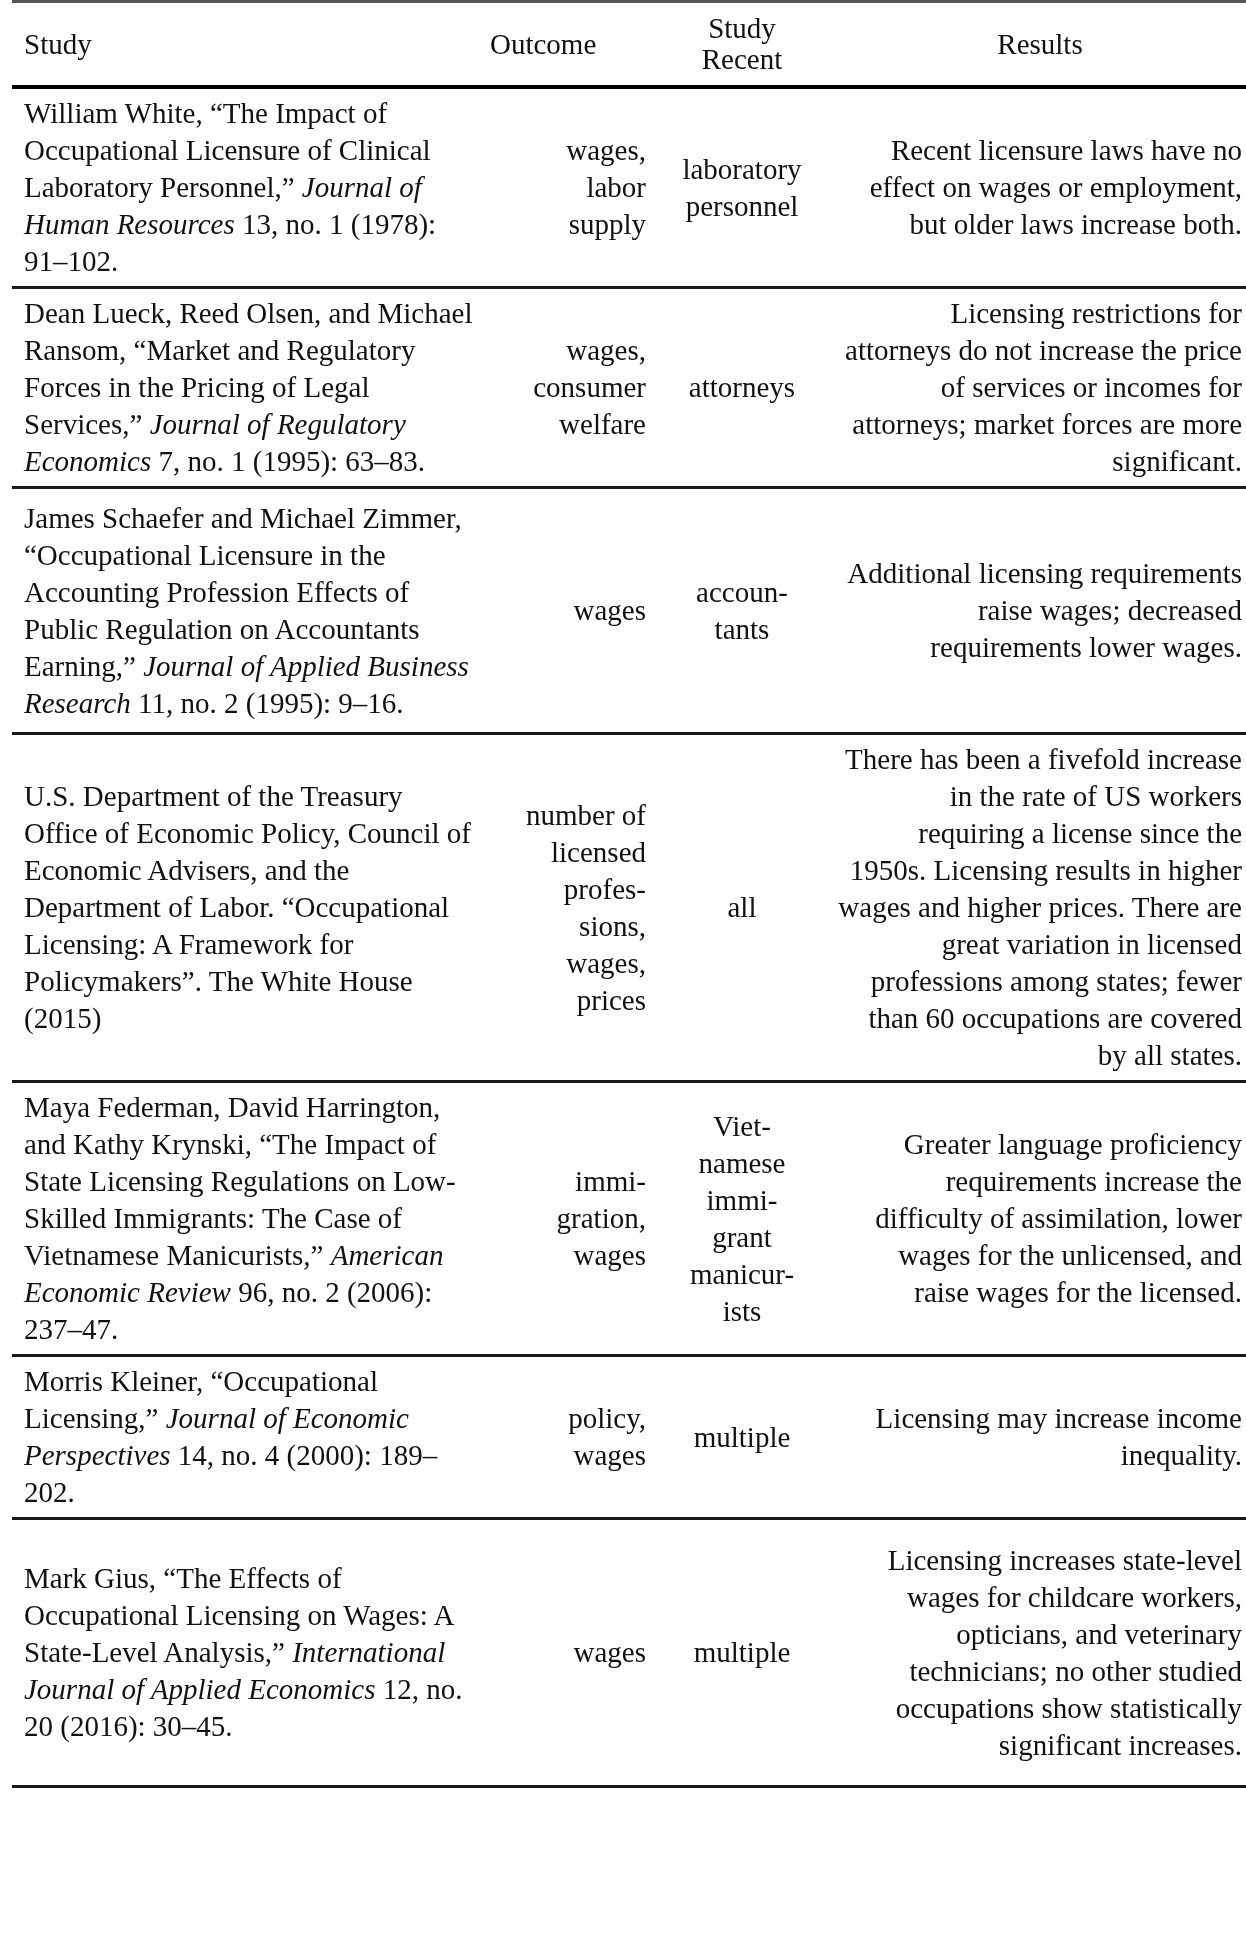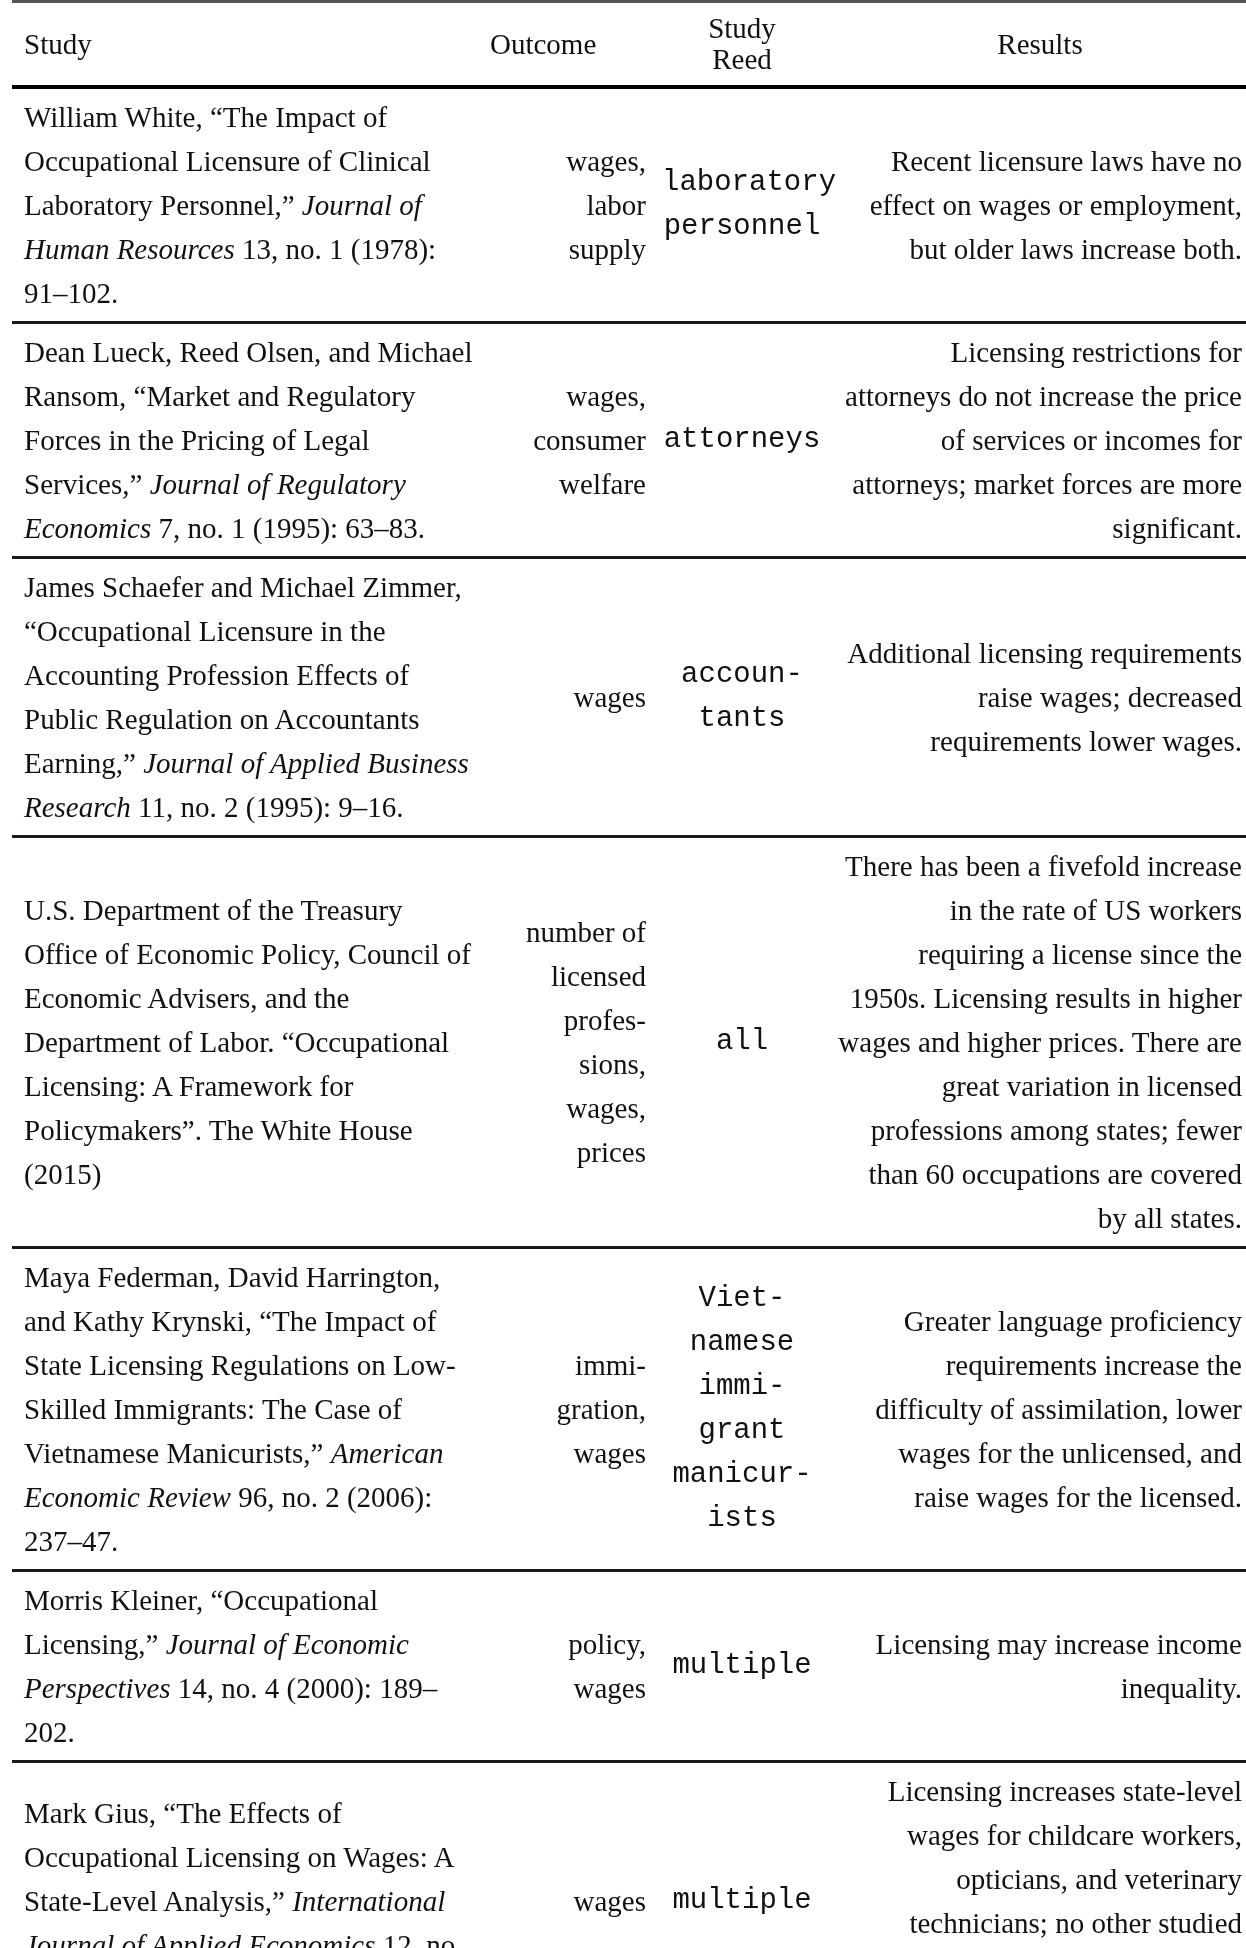--- a/index.html
+++ b/index.html
@@ -46,27 +46,27 @@
   thead th.h-study { text-align: left; padding-left: 12px; }
   thead th.h-outcome { text-align: left; }
   thead th.h-group { text-align: center; }
   thead th.h-results { text-align: center; padding-left: 8px; }
 
   tbody tr {
     border-bottom: 3px solid #1a1a1a;
   }
   tbody td {
     font-size: 29px;
-    line-height: 44px;
+    line-height: 37px;
     vertical-align: middle;
     padding: 6px 8px 6px 8px;
   }
   td.study { text-align: left; padding-left: 12px; }
   td.outcome { text-align: right; }
-  td.group { text-align: center; font-family: Liberation Mono, monospace; }
+  td.group { text-align: center; }
   td.results { text-align: right; padding-left: 8px; }
   .journal { font-style: italic; }
   .line { display: block; }
 </style>
 </head>
 <body>
 
 <div class="table-wrap">
   <table>
     <colgroup>
@@ -74,21 +74,21 @@
         <col class="c-outcome">
         <col class="c-group">
         <col class="c-results">
     </colgroup>
     <thead>
       <tr>
         <th class="h-study">Study</th>
         <th class="h-outcome">Outcome</th>
         <th class="h-group">
           <span class="line">Study</span>
-          <span class="line">Reed</span>
+          <span class="line">Recent</span>
         </th>
         <th class="h-results">Results</th>
       </tr>
     </thead>
     <tbody>
 
       <tr style="height:158px">
         <td class="study"><span>William White, “The Impact of Occupational Licensure of Clinical Laboratory Personnel,” </span><span class="journal">Journal of Human Resources</span><span> 13, no. 1 (1978): 91–102.</span></td>
         <td class="outcome">
           <span class="line">wages,</span>

